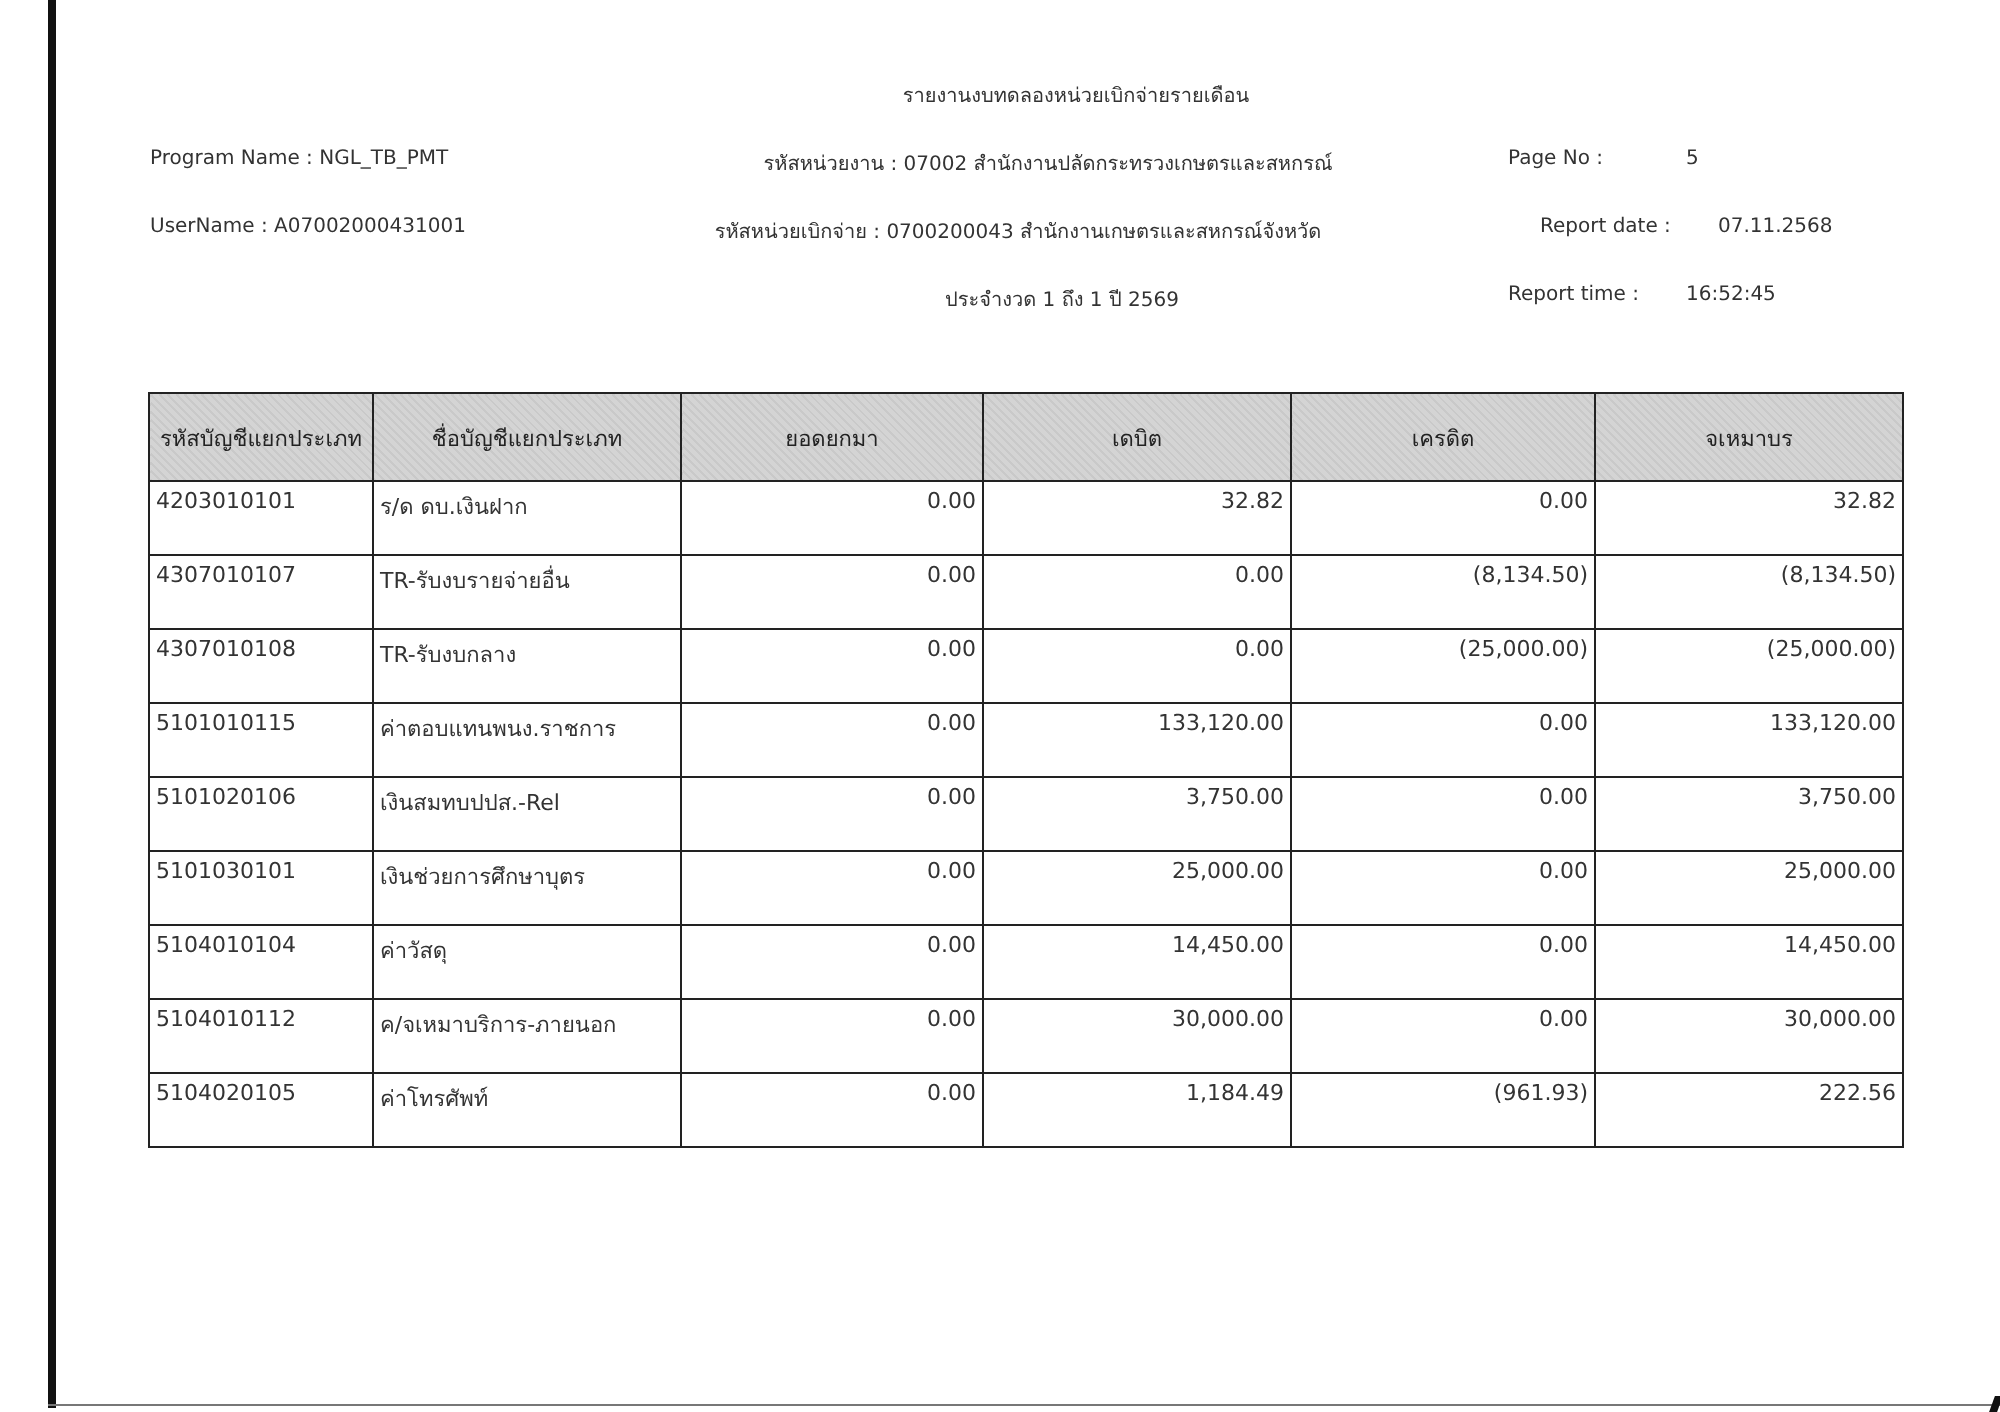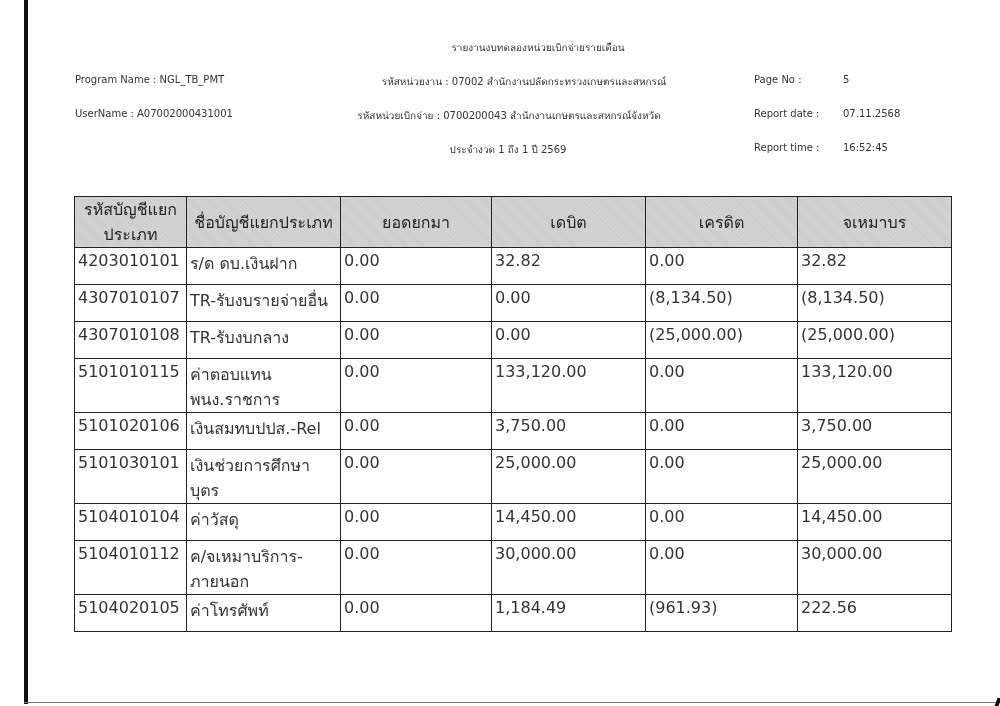--- a/index.html
+++ b/index.html
@@ -20,49 +20,49 @@
   }
   .hdr {
     position: absolute; font-size: 10px; color: #333; white-space: nowrap;
   }
   .hdr.center { transform: translateX(-50%); }
   .title { left: 538px; top: 40px; }
   .prog { left: 75px; top: 74px; }
   .user { left: 75px; top: 108px; }
   .agency { left: 524px; top: 74px; }
   .disb { left: 509px; top: 108px; }
-  .period { left: 508px; top: 142px; }
+  .period { left: 531px; top: 142px; }
   .lbl { left: 754px; }
   .val { left: 843px; }
-  .r1 { top: 74px; } .r2 { top: 108px; } .r3 { top: 142px; }
+  .r1 { top: 74px; } .r2 { top: 108px; margin-left: 16px; } .r3 { top: 142px; }
 
   table.ledger {
     position: absolute; left: 74px; top: 196px;
     border-collapse: collapse; table-layout: fixed;
-    width: 877px; font-size: 16px;
+    width: 877px; font-size: 11px;
   }
   table.ledger col.c1 { width: 112px; }
   table.ledger col.c2 { width: 154px; }
   table.ledger col.c3 { width: 151px; }
   table.ledger col.c4 { width: 154px; }
   table.ledger col.c5 { width: 152px; }
   table.ledger col.c6 { width: 154px; }
   table.ledger th, table.ledger td {
     border: 1px solid #222; padding: 0 3px;
   }
   table.ledger th {
     height: 43px; font-weight: normal; color: #222;
     background-color: #d4d4d4;
     background-image: repeating-linear-gradient(45deg, rgba(0,0,0,0.05) 0 1px, transparent 1px 3px);
     text-align: center; vertical-align: middle;
   }
   table.ledger td {
     height: 33px; vertical-align: top; padding-top: 3px; color: #333;
   }
-  table.ledger td.num { }
+  table.ledger td.num { text-align: right; }
   table.ledger td.txt { text-align: left; margin-top: 29px; }
 </style>
 </head>
 <body>
 
 <div class="edge-left"></div>
 <div class="edge-bottom"></div>
 <div class="edge-corner"></div>
 
 <div class="hdr center title">รายงานงบทดลองหน่วยเบิกจ่ายรายเดือน</div>

